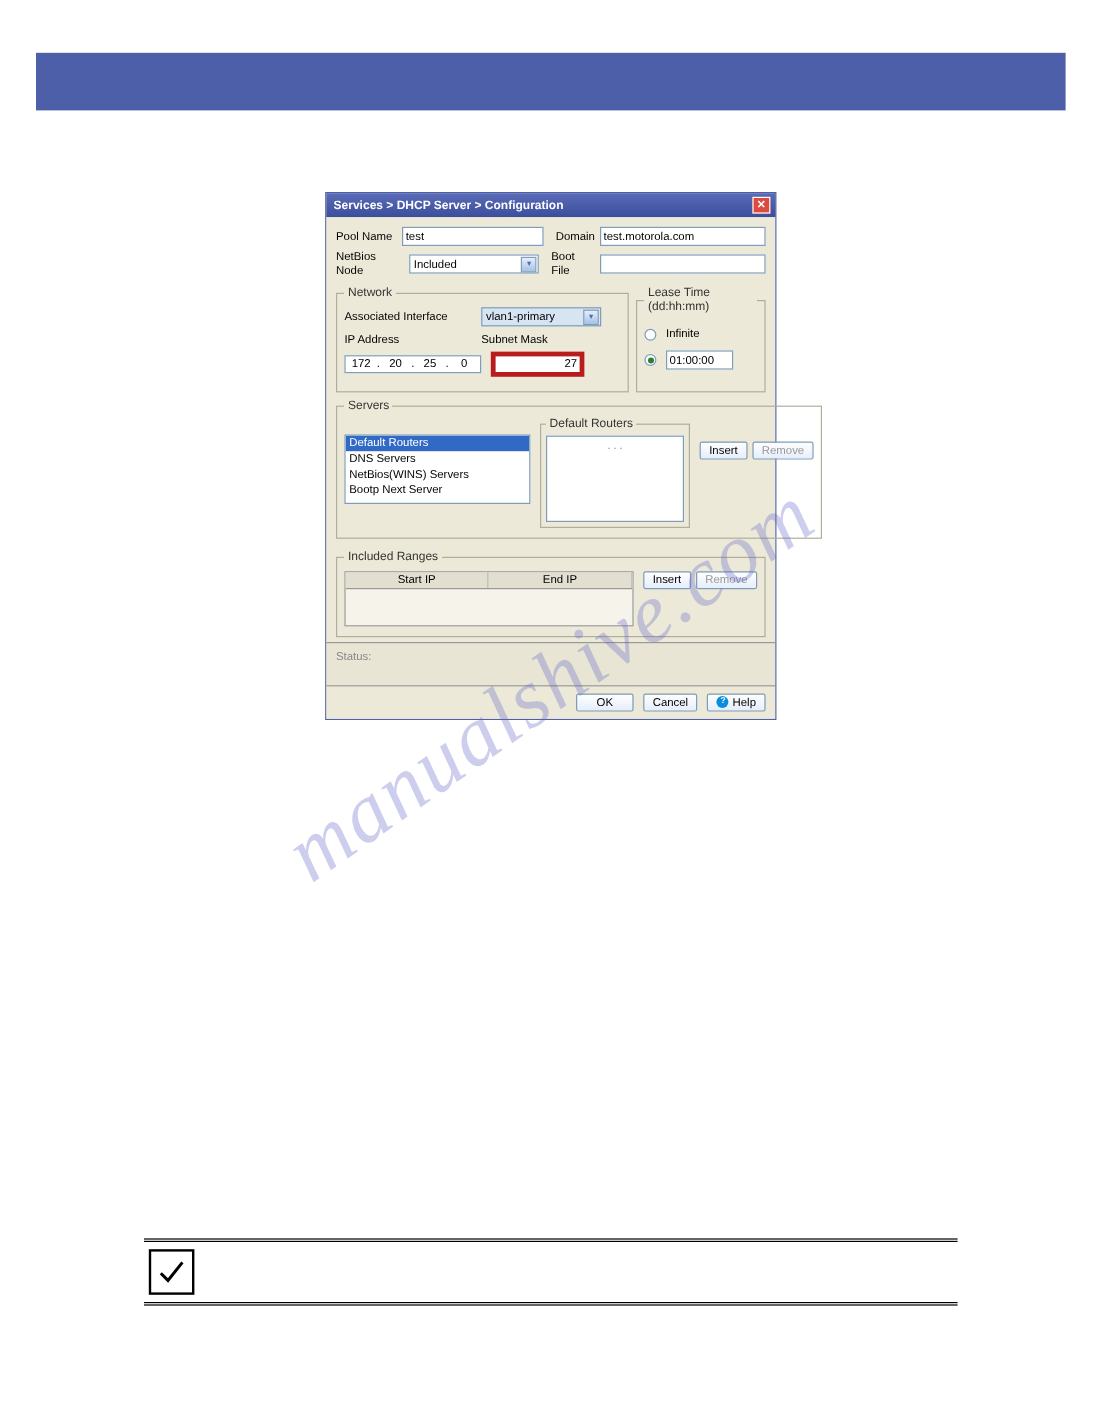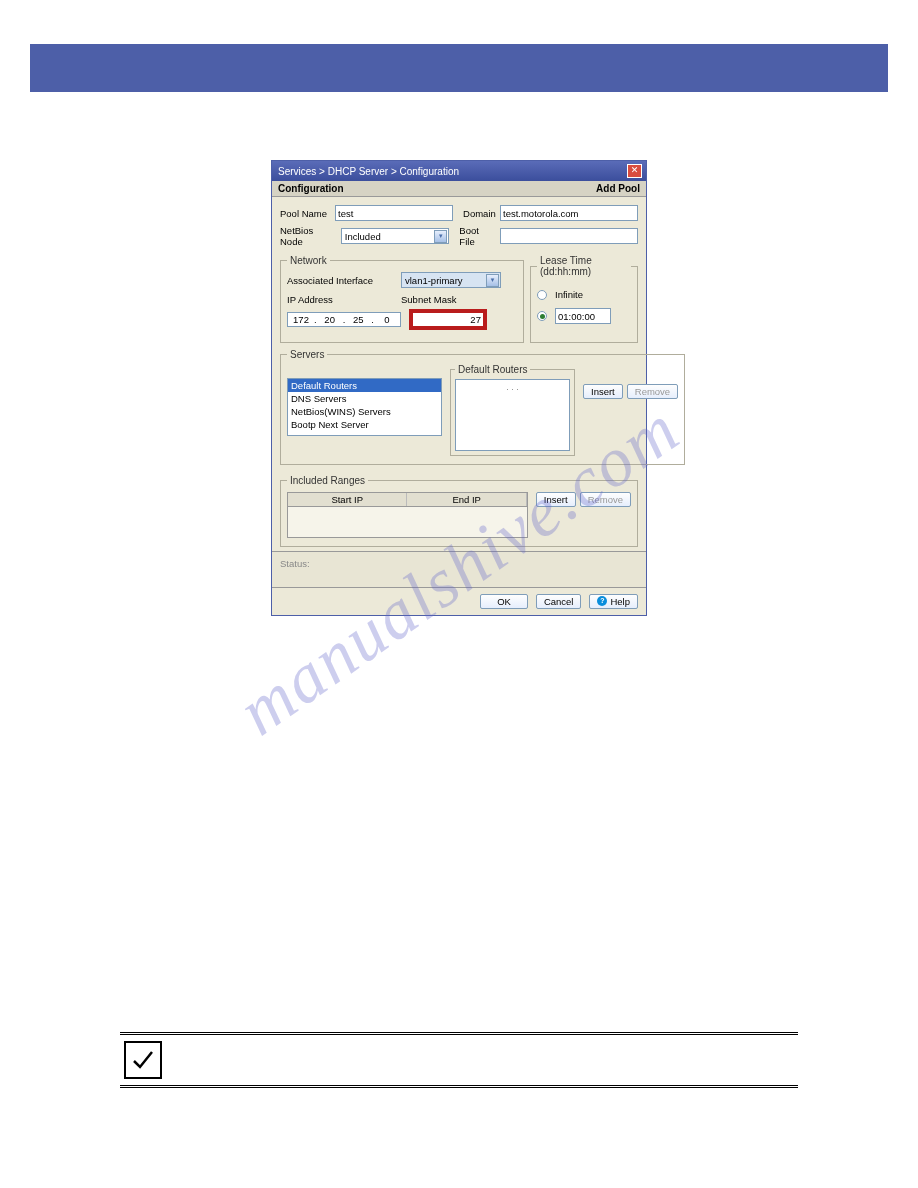--- a/index.html
+++ b/index.html
@@ -31,21 +31,21 @@
     font-size: 9.5px;
   }
   .titlebar {
     display: flex;
     justify-content: space-between;
     align-items: center;
     background: linear-gradient(#5a6cb8, #3b4e9c);
     color: #fff;
     padding: 3px 4px 3px 6px;
     font-size: 10px;
-    font-weight: normal;
+    font-weight: bold;
   }
   .close-btn {
     width: 15px;
     height: 14px;
     background: #d94c3f;
     border: 1px solid #fff;
     color: #fff;
     font-size: 9px;
     line-height: 11px;
     text-align: center;
@@ -198,24 +198,20 @@
 
 <div class="top-banner"></div>
 
 <div class="dialog">
 
   <div class="titlebar">
     <span>Services &gt; DHCP Server &gt; Configuration</span>
     <div class="close-btn">✕</div>
   </div>
 
-  <div class="subheader">
-    <span>Configuration</span>
-    <span>Add Pool</span>
-  </div>
 
   <div class="body-area">
 
     <div class="row">
       <span class="lbl" style="width:62px">Pool Name</span>
       <input class="inp" style="width: 118px;" value="test">
       <span class="lbl" style="margin-left:6px;width:40px">Domain</span>
       <input class="inp" style="flex: 1 1 0%;" value="test.motorola.com">
     </div>
 

